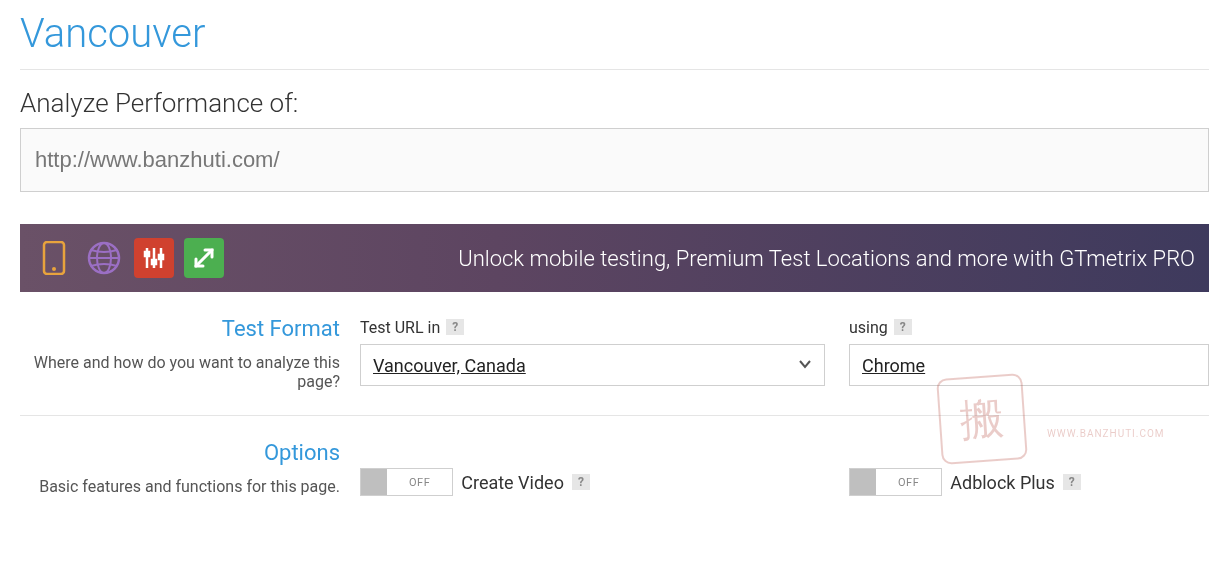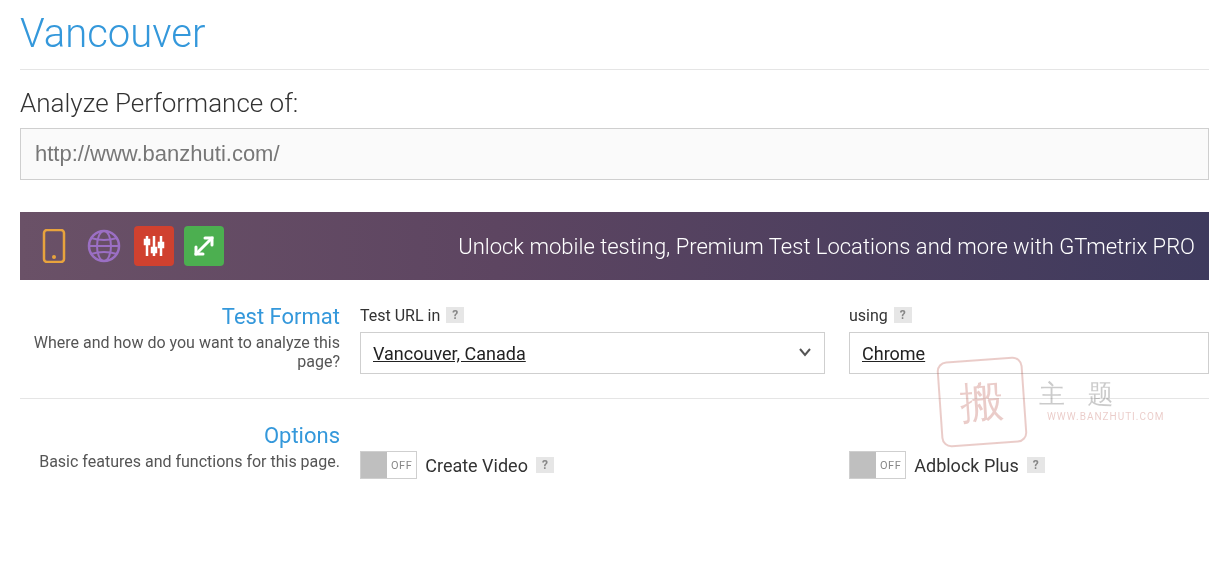--- a/index.html
+++ b/index.html
@@ -22,21 +22,21 @@
     margin-bottom: 18px;
   }
   .section-label {
     color: #333;
     font-size: 26px;
     font-weight: 300;
     margin-bottom: 10px;
   }
   .url-input {
     width: 100%;
-    height: 52px;
+    height: 64px;
     border: 1px solid #cfcfcf;
     background: #fafafa;
     color: #777;
     font-size: 22px;
     padding: 0 14px;
   }
 
   .options-panel { margin-top: 32px; }
 
   .promo-banner {
@@ -77,21 +77,21 @@
   }
   .row-left-title {
     color: #3498db;
     font-size: 22px;
     font-weight: 400;
   }
   .row-left-desc {
     color: #555;
     font-size: 16px;
     font-weight: 400;
-    margin-top: 4px;
+    margin-top: 12px;
   }
   .row-right {
     flex: 1;
     display: flex;
     gap: 24px;
   }
   .field {
     display: flex;
     flex-direction: column;
   }
@@ -145,21 +145,21 @@
     border: 1px solid #cfcfcf;
     height: 28px;
     cursor: pointer;
     background: #fff;
   }
   .toggle .knob {
     width: 26px; height: 26px;
     background: #bfbfbf;
   }
   .toggle .state {
-    padding: 0 4px;
+    padding: 0 22px;
     color: #888;
     font-size: 11px;
     letter-spacing: 0.5px;
   }
   .option-label {
     color: #333;
     font-size: 18px;
   }
 
   .watermark {
@@ -268,21 +268,20 @@
           <div class="select-wrap">
             <span class="value">Chrome</span>
           </div>
         </div>
       </div>
     </div>
 
     <div style="position:relative">
       <div class="watermark">
         <div class="seal">搬</div>
-        <div class="txt1">主 题</div>
         <div class="txt2">WWW.BANZHUTI.COM</div>
       </div>
     </div>
 
     <div class="form-row" style="border-bottom:none">
       <div class="row-left">
         <div class="row-left-title">Options</div>
         <div class="row-left-desc">Basic features and functions for this page.</div>
       </div>
       <div class="row-right">

